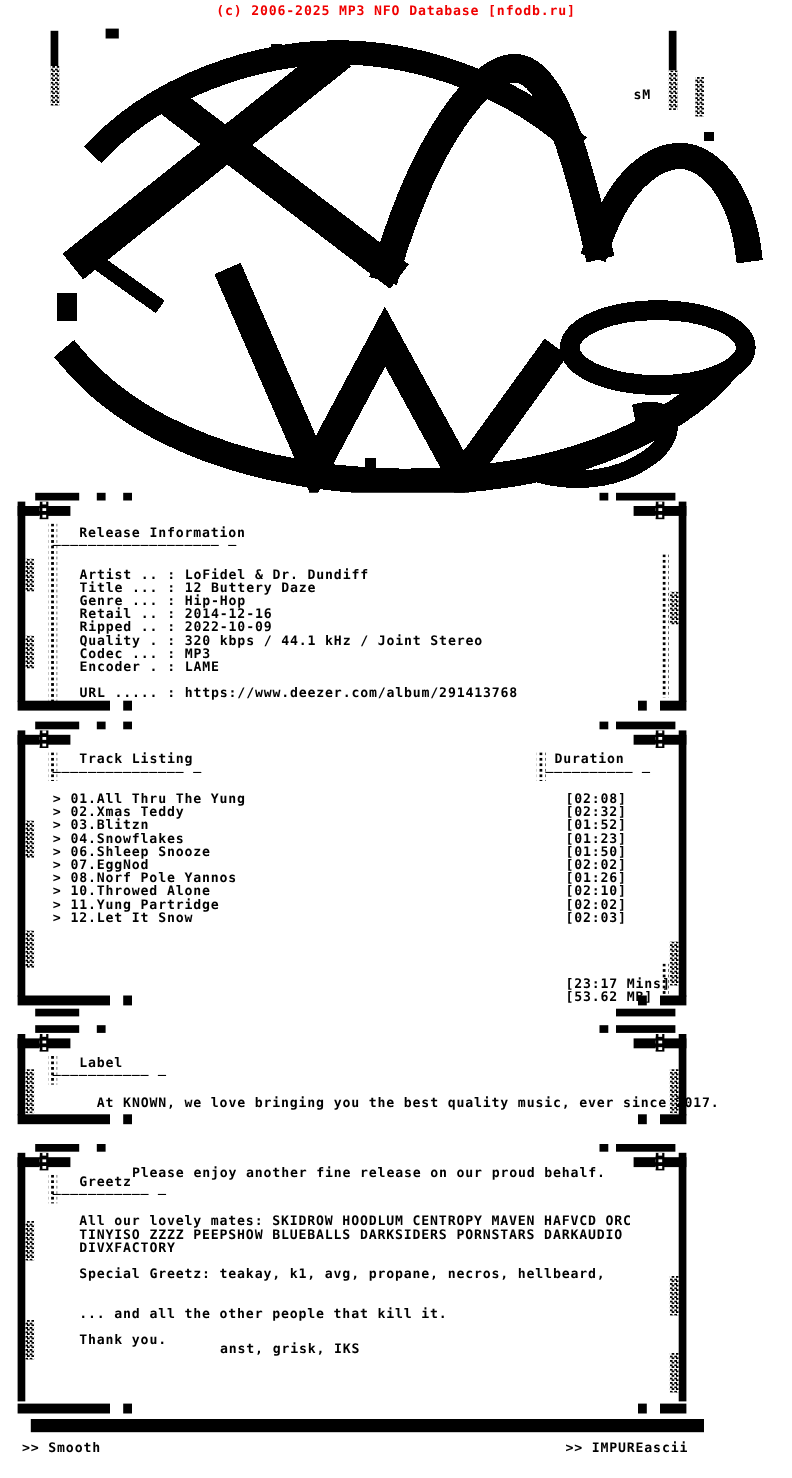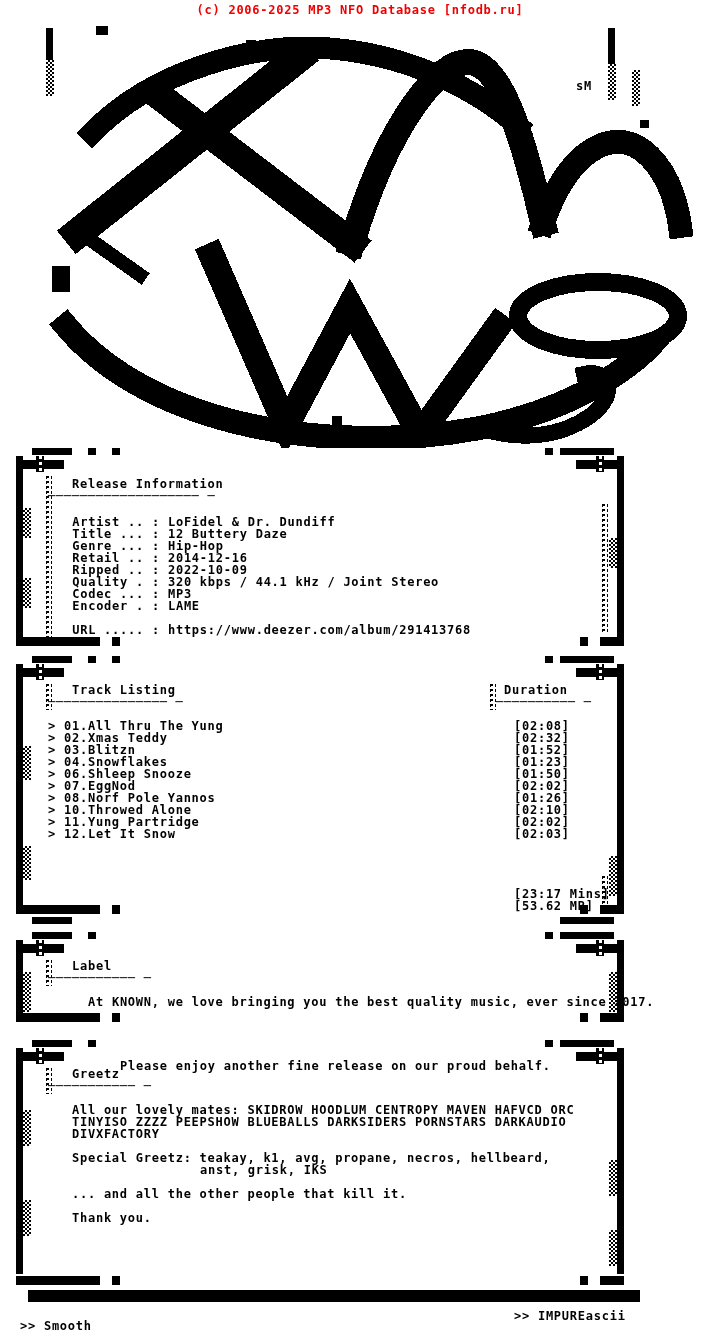--- a/index.html
+++ b/index.html
@@ -202,22 +202,22 @@
   </div>
   <div class="line" style="left:72px;top:1068px;">Greetz</div>
   <div class="line" style="left:48px;top:1080px;">─────────── ─</div>
   <div class="rows" style="left:72px;top:1104px;width:520px;">
 
   <div class="row">All our lovely mates: SKIDROW HOODLUM CENTROPY MAVEN HAFVCD ORC</div>
       <div class="row">TINYISO ZZZZ PEEPSHOW BLUEBALLS DARKSIDERS PORNSTARS DARKAUDIO</div>
       <div class="row">DIVXFACTORY</div>
     </div>
   <div class="line" style="left:72px;top:1152px;">Special Greetz: teakay, k1, avg, propane, necros, hellbeard,</div>
-  <div class="line" style="left:200px;top:1164px;text-align:center;">anst, grisk, IKS</div>
+  <div class="line" style="left:200px;top:1220px;text-align:center;">anst, grisk, IKS</div>
   <div class="line" style="left:72px;top:1188px;">... and all the other people that kill it.</div>
   <div class="line" style="left:72px;top:1212px;">Thank you.</div>
 
   <div class="dec" style="left:28px;top:1290px;width:612px;height:12px;"></div>
 
-  <div class="line" style="left:20px;top:1310px;margin-top:10px;">&gt;&gt; Smooth</div>
+  <div class="line" style="left:20px;top:1310px;">&gt;&gt; Smooth</div>
   <div class="line" style="left:514px;top:1310px;">&gt;&gt; IMPUREascii</div>
 
 </div>
 
 </body></html>

